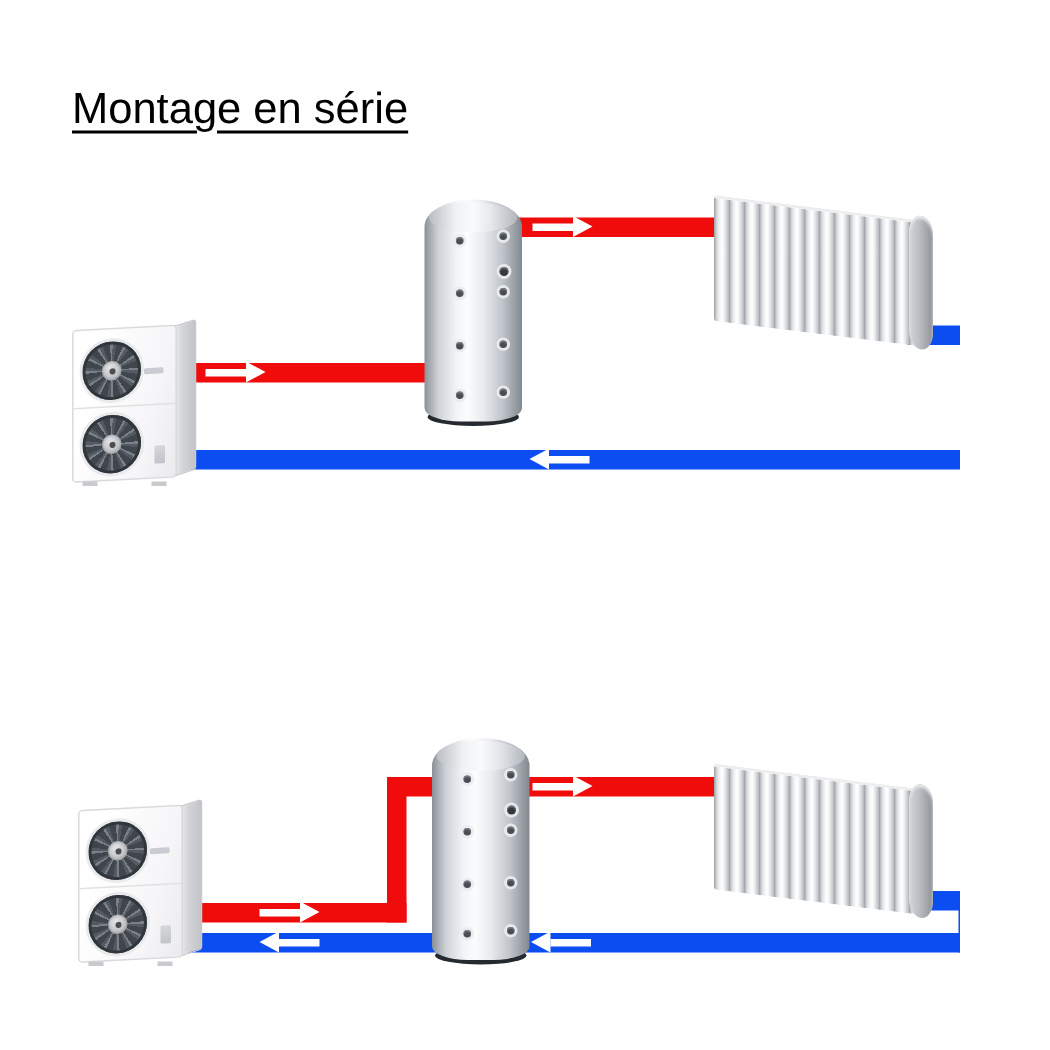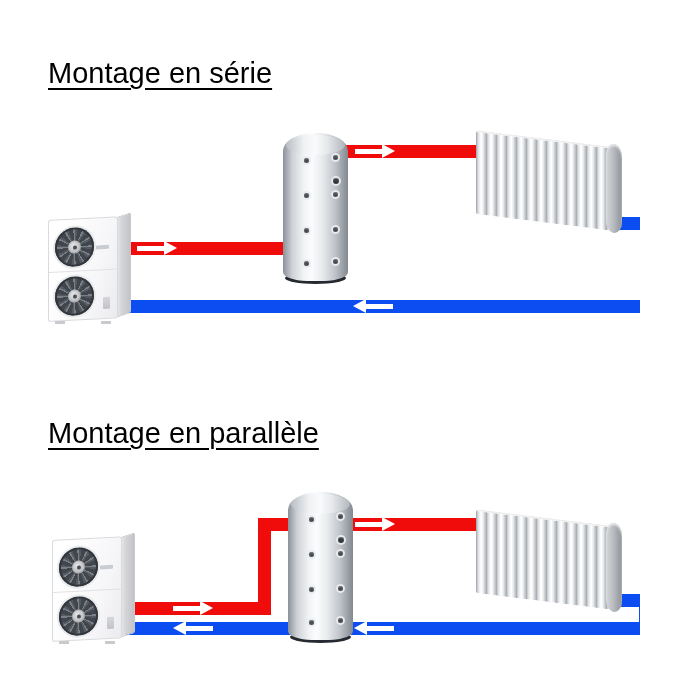--- a/index.html
+++ b/index.html
@@ -135,21 +135,20 @@
       </div>
     </div>
 
     <div class="radiator" style="left:476px;top:130px;">
       <div class="rad-fins"></div>
       <div class="rad-cap"></div>
     </div>
   </section>
 
   <section class="diagram">
-    <h2 class="title" id="t2">Montage en parallèle</h2>
 
     <div class="pipe hot" style="left:118px;top:602px;width:153px;height:13px;"></div>
     <div class="pipe hot" style="left:258px;top:518px;width:13px;height:97px;"></div>
     <div class="pipe hot" style="left:258px;top:518px;width:242px;height:13px;"></div>
     <div class="pipe cold" style="left:602px;top:594px;width:50px;height:13px;"></div>
     <div class="pipe cold" style="left:639px;top:594px;width:13px;height:41px;"></div>
     <div class="pipe cold" style="left:118px;top:622px;width:534px;height:13px;"></div>
 
     <div class="arrow right" style="left:172px;top:601px;">
         <span class="shaft"></span>

